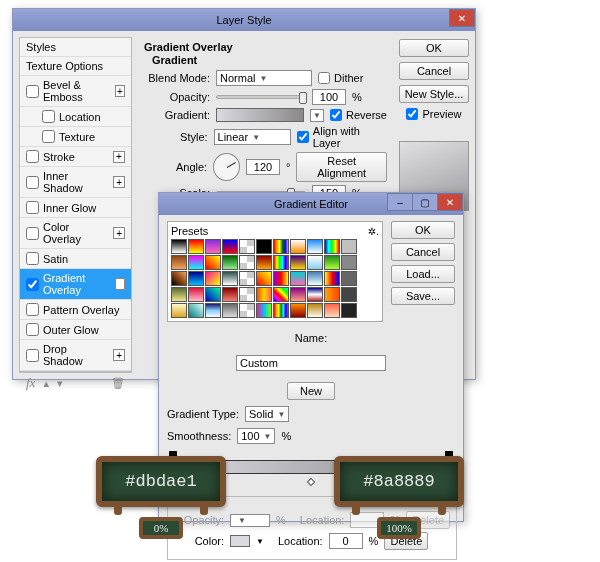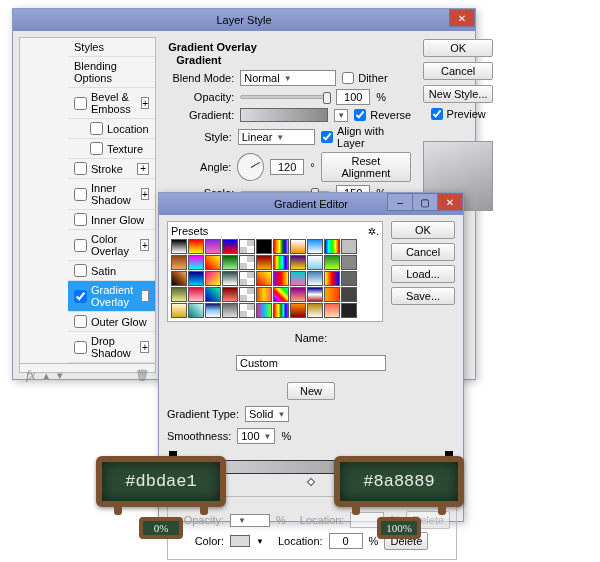--- a/index.html
+++ b/index.html
@@ -15,21 +15,21 @@
 
 .btn { background: linear-gradient(#fdfdfd,#e3e3e3); border:1px solid #999; border-radius:2px; padding:2px 0; text-align:center; cursor:pointer; }
 .input { background:#fff; border:1px solid #8a8a8a; padding:1px 3px; }
 .check { display:inline-flex; align-items:center; gap:4px; }
 .check input { width:12px; height:12px; }
 
 
 #layer-style { left:12px; top:8px; width:464px; height:372px; }
 #ls-body { display:flex; padding:6px; gap:6px; height: calc(100% - 22px); }
 #ls-sidebar { width:166px; background:#f4f4f4; border:1px solid #bbb; display:flex; flex-direction:column; position:relative;}
-.ls-row { padding:3px 6px; border-bottom:1px solid #ddd; display:flex; align-items:center; gap:4px; cursor:pointer;margin-left:48px;}
+.ls-row { padding:3px 6px; border-bottom:1px solid #ddd; display:flex; align-items:center; gap:4px; cursor:pointer;}
 .ls-row.heading { font-weight:400; }
 .ls-row.selected { background:#2a9df4; color:#fff; }
 .ls-row .indent { width:12px; display:inline-block; }
 .ls-row .plus { margin-left:auto; border:1px solid #888; width:12px; height:12px; display:flex; align-items:center; justify-content:center; font-size:10px; background:#fff;}
 #ls-sidebar-footer { margin-top:auto; border-top:1px solid #bbb; padding:3px 6px; display:flex; gap:8px; align-items:center; color:#888;}
 #ls-sidebar-footer .fx { font-style:italic; font-family: "Times New Roman", serif; font-size:13px;}
 
 #ls-main { flex:1; padding:4px 6px; position:relative; }
 .section-title { font-weight:bold; margin-bottom:1px; }
 .section-sub { padding-left:8px; font-weight:bold; margin-bottom:4px;}
@@ -99,21 +99,21 @@
 <div class="dialog" id="layer-style">
   <div class="titlebar">
     <span class="title">Layer Style</span>
     <div class="winbtns">
       <div class="winbtn close">✕</div>
     </div>
   </div>
   <div id="ls-body">
     <div id="ls-sidebar">
       <div class="ls-row heading">Styles</div>
-      <div class="ls-row heading">Blending Options</div>
+      <div class="ls-row heading">Texture Options</div>
       <div id="ls-items">
           <div class="ls-row">
             <input type="checkbox" style="">
             <span>Bevel &amp; Emboss</span>
             <span class="plus">+</span>
           </div>
           <div class="ls-row">
             <span class="indent"></span>
             <input type="checkbox" style="">
             <span>Location</span>
@@ -143,20 +143,24 @@
             <span class="plus">+</span>
           </div>
           <div class="ls-row">
             <input type="checkbox" style="">
             <span>Satin</span>
           </div>
           <div class="ls-row selected">
             <input type="checkbox" checked="" style="">
             <span>Gradient Overlay</span>
             <span class="plus">+</span>
+          </div>
+          <div class="ls-row">
+            <input type="checkbox" style="">
+            <span>Pattern Overlay</span>
           </div>
           <div class="ls-row">
             <input type="checkbox" style="">
             <span>Outer Glow</span>
           </div>
           <div class="ls-row">
             <input type="checkbox" style="">
             <span>Drop Shadow</span>
             <span class="plus">+</span>
           </div>

